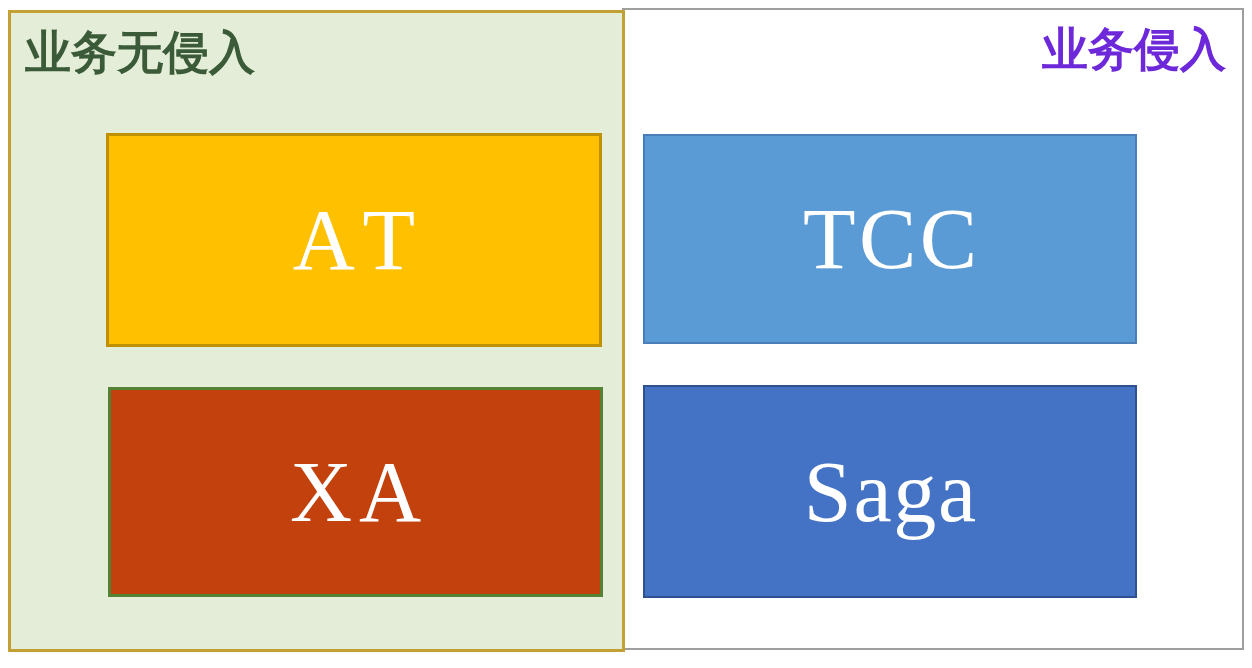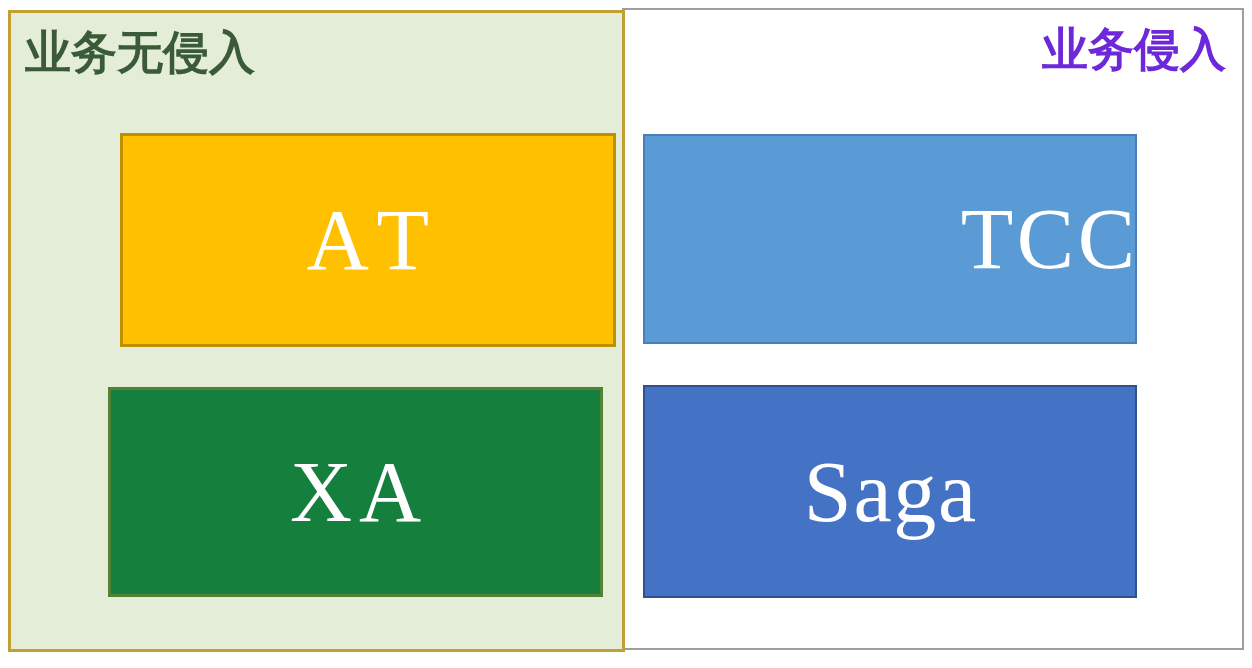--- a/index.html
+++ b/index.html
@@ -60,23 +60,23 @@
     align-items: center;
     justify-content: center;
     z-index: 3;
   }
   .mode-box span {
     font-family: "Liberation Serif", "DejaVu Serif", serif;
     font-size: 86px;
     line-height: 1;
     white-space: nowrap;
   }
-  .box-at   { left: 120px; top: 133px; width: 496px; height: 214px; border: 3px solid; }
+  .box-at   { left: 106px; top: 133px; width: 496px; height: 214px; border: 3px solid; }
   .box-xa   { left: 108px; top: 387px; width: 495px; height: 210px; border: 3px solid; }
-  .box-tcc  { left: 643px; top: 134px; width: 494px; height: 210px; border: 2px solid; justify-content: flex-end; }
+  .box-tcc  { left: 643px; top: 134px; width: 494px; height: 210px; border: 2px solid; }
   .box-saga { left: 643px; top: 385px; width: 494px; height: 213px; border: 2px solid; }
   .box-at span   { letter-spacing: 0.20em; margin-right: -0.20em; }
   .box-xa span   { letter-spacing: 0.08em; margin-right: -0.08em; }
   .box-tcc span  { letter-spacing: 0.04em; margin-right: -0.04em; }
   .box-saga span { letter-spacing: 0.02em; margin-right: -0.02em; }
 </style>
 </head>
 <body>
 
 <div class="canvas">
@@ -86,21 +86,21 @@
   </div>
 
   <div class="panel panel-left" style="background: rgb(227, 237, 216); border-color: rgb(194, 160, 51);">
     <div class="panel-title title-left" style="color: rgb(59, 91, 56);">业务无侵入</div>
   </div>
 
   <div class="mode-box box-at" style="background: rgb(255, 192, 0); border-color: rgb(191, 144, 0);">
     <span style="color: rgb(255, 255, 255);">AT</span>
   </div>
 
-  <div class="mode-box box-xa" style="background: #15803d; border-color: rgb(84, 130, 53);">
+  <div class="mode-box box-xa" style="background: #c2410c; border-color: rgb(84, 130, 53);">
     <span style="color: rgb(255, 255, 255);">XA</span>
   </div>
 
   <div class="mode-box box-tcc" style="background: rgb(91, 155, 213); border-color: rgb(74, 126, 184);">
     <span style="color: rgb(255, 255, 255);">TCC</span>
   </div>
 
   <div class="mode-box box-saga" style="background: rgb(68, 114, 196); border-color: rgb(47, 82, 143);">
     <span style="color: rgb(255, 255, 255);">Saga</span>
   </div>

